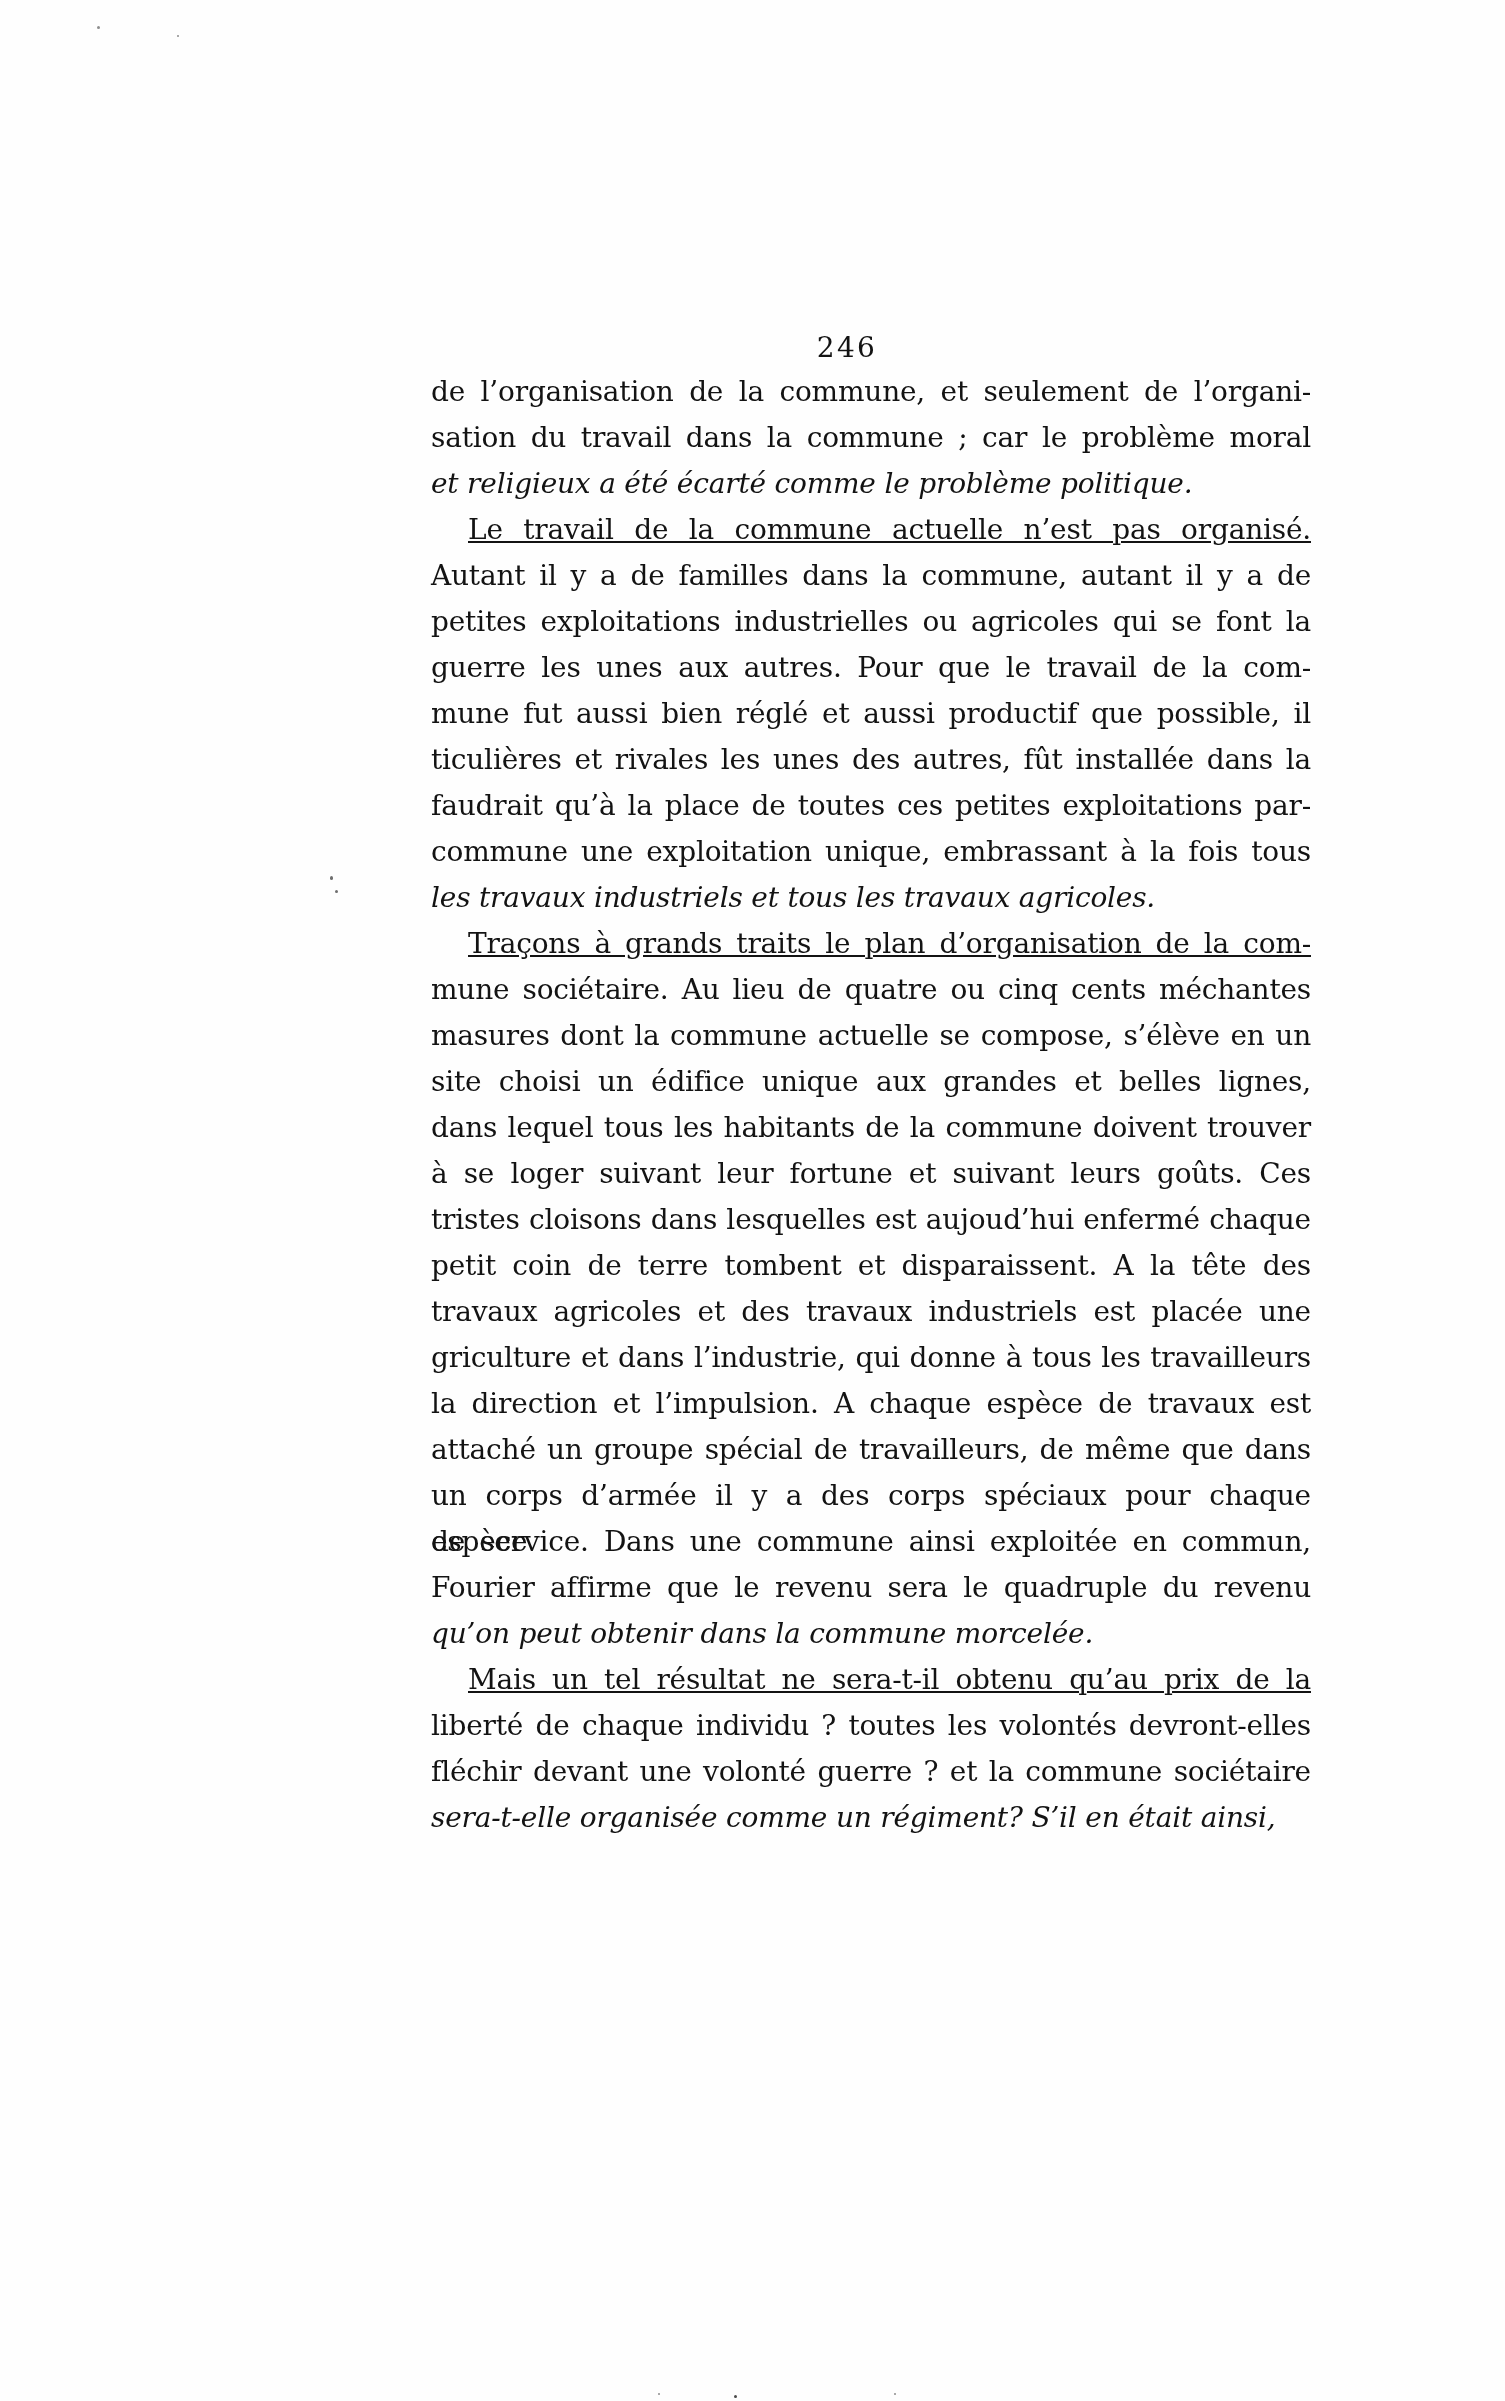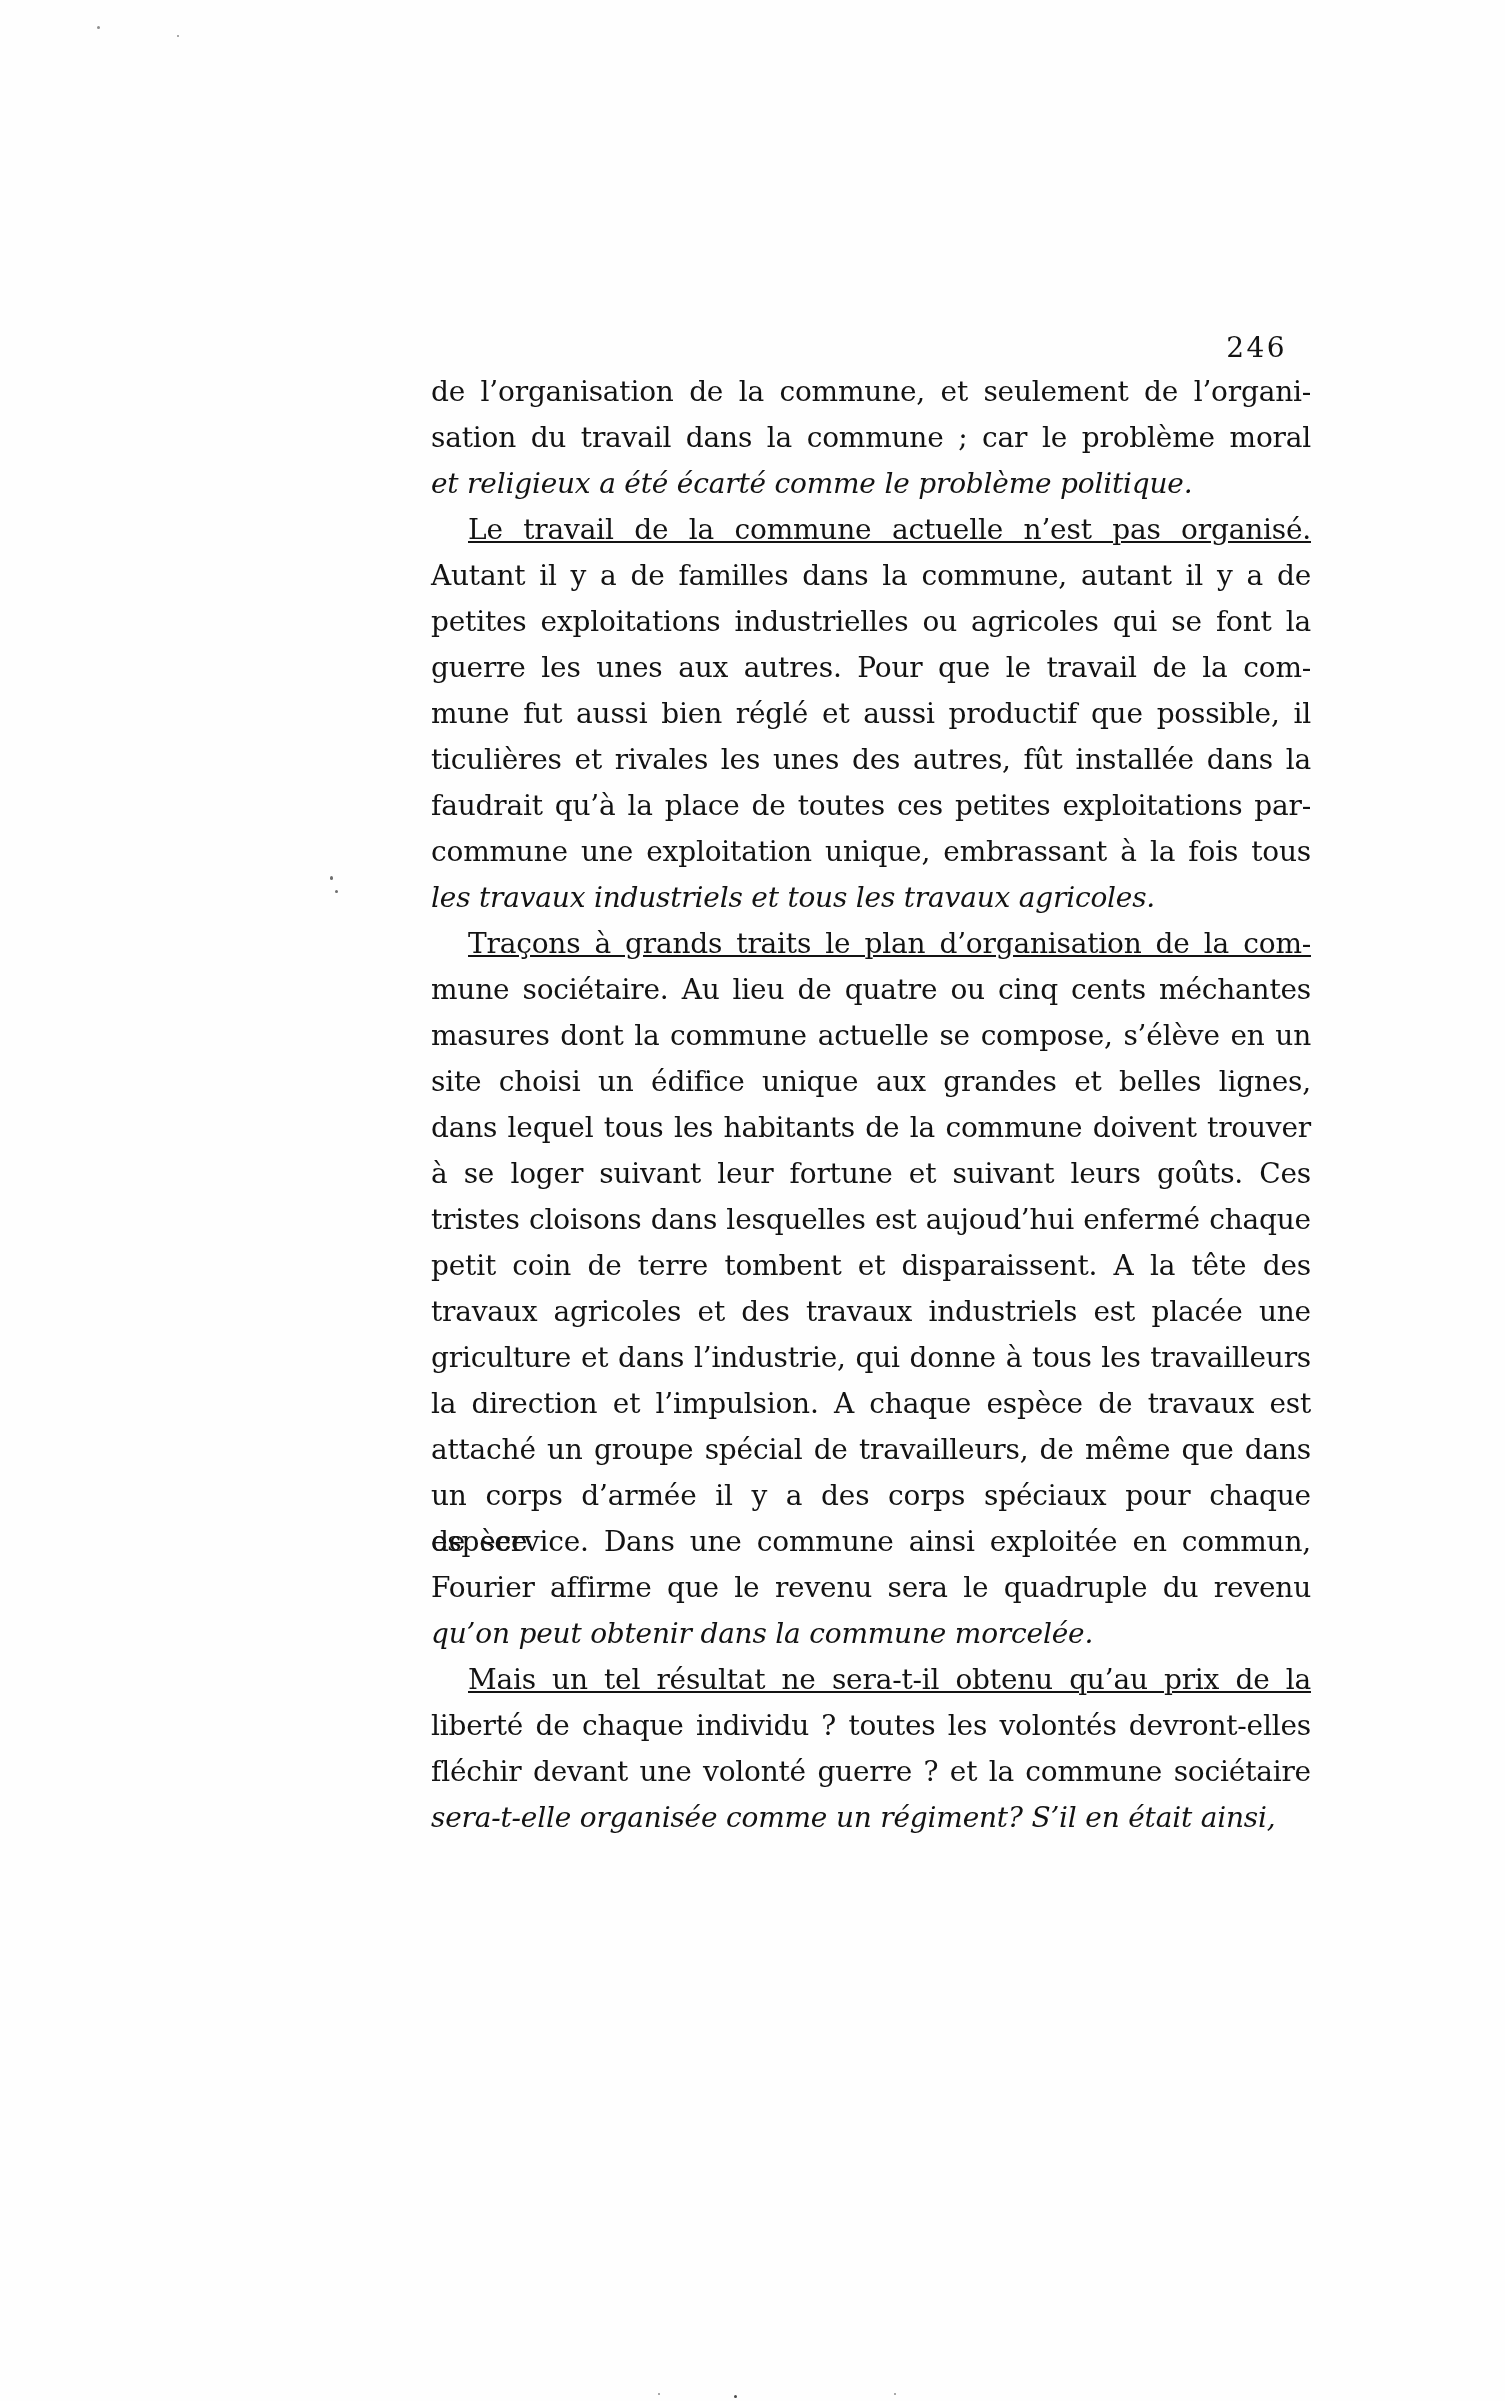--- a/index.html
+++ b/index.html
@@ -18,21 +18,21 @@
   }
   .page-number {
     position: absolute;
     left: 407px;
     top: 327px;
     width: 880px;
     height: 46px;
     line-height: 41px;
     font-size: 28px;
     letter-spacing: 2.4px;
-    text-align: right;
+    text-align: center;
   }
   .text-block {
     position: absolute;
     left: 407px;
     top: 369px;
     width: 880px;
     margin-left: 24px;
   }
   .para { margin: 0; padding: 0; }
   .line {

